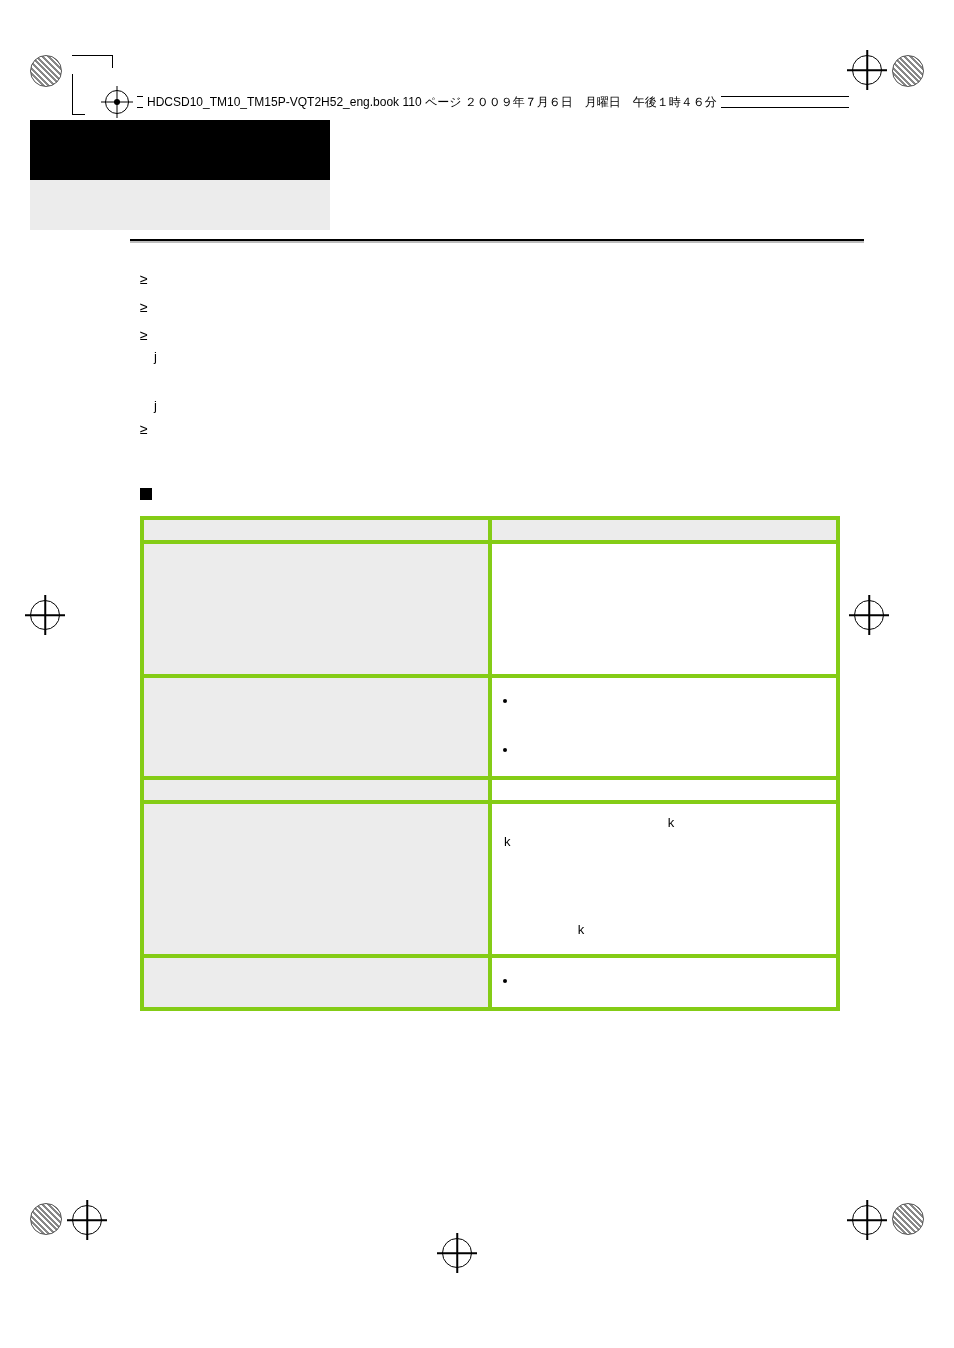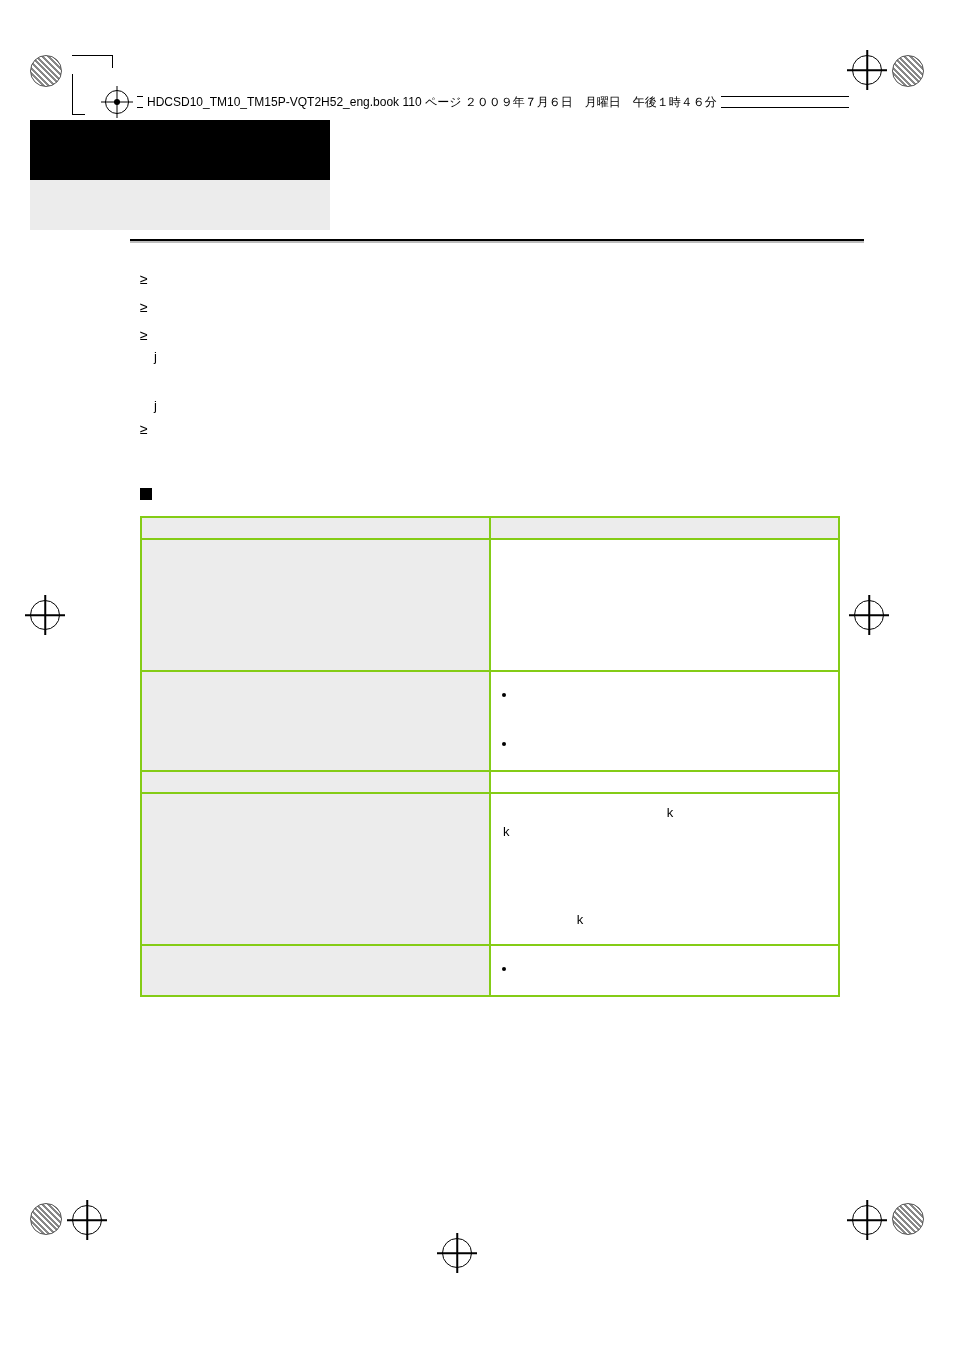--- a/index.html
+++ b/index.html
@@ -161,21 +161,21 @@
   table.spec {
     position:absolute;
     top: 516px;
     left: 140px;
     width: 700px;
     border-collapse: collapse;
     font-size: 13px;
     line-height: 1.45;
   }
   table.spec td {
-    border: 2px solid #84cc16;
+    border: 4px solid #84cc16;
     padding: 10px 12px;
     vertical-align: top;
   }
   table.spec td.label {
     background:#ececec;
     width: 200px;
   }
   table.spec ul {
     margin: 4px 0 0 0;
     padding-left: 14px;

